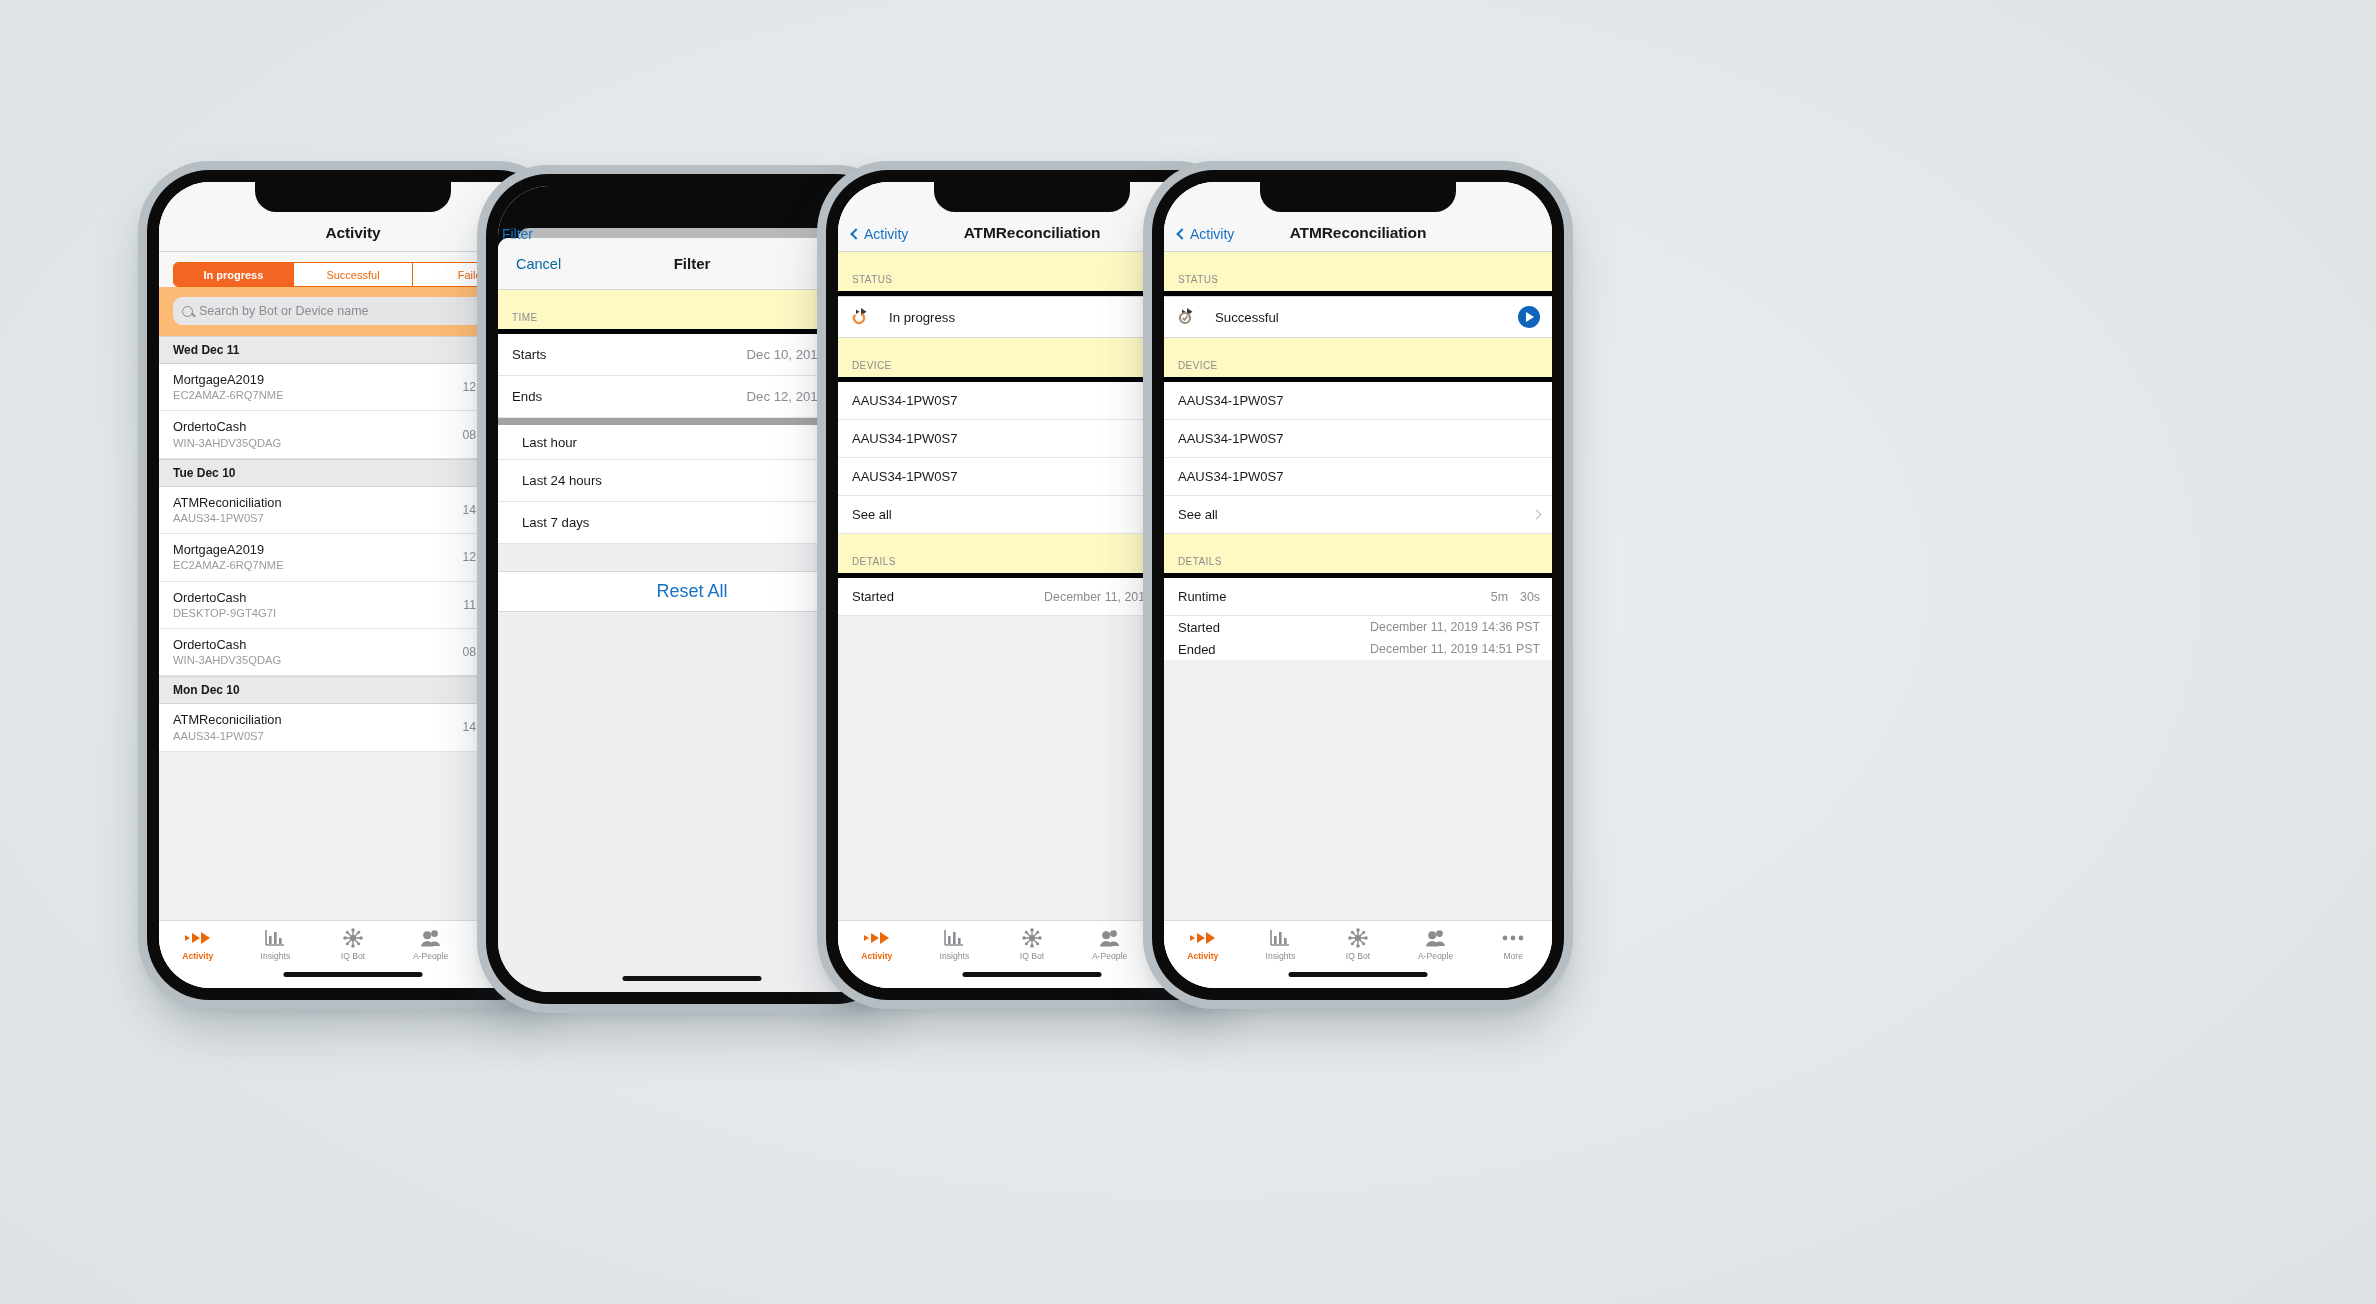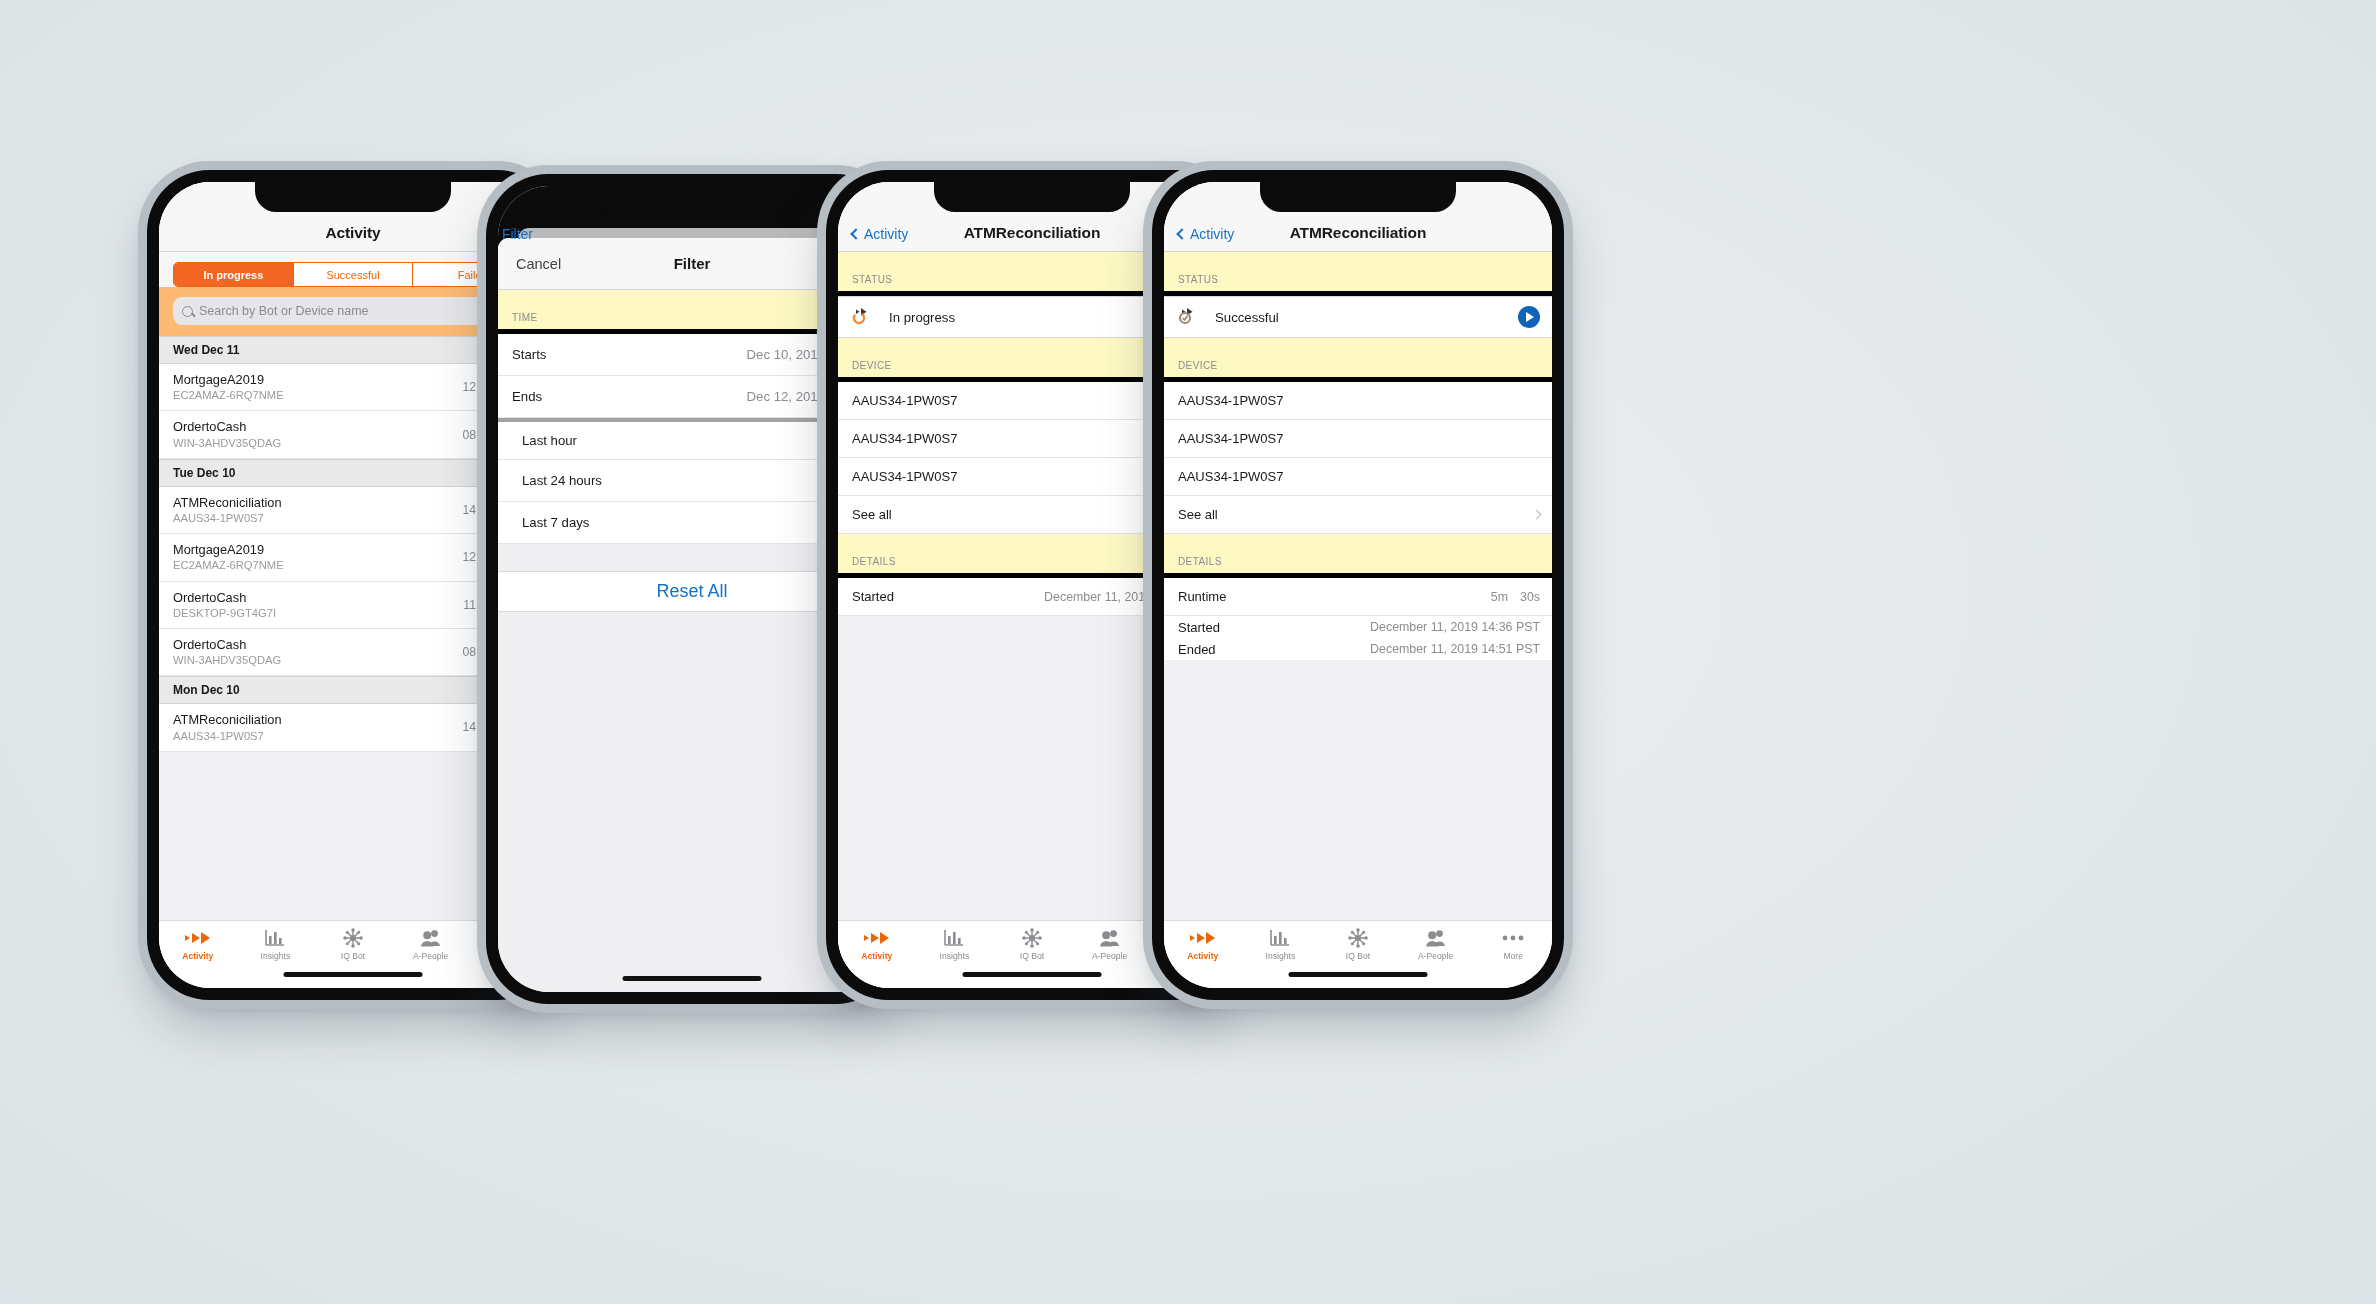--- a/index.html
+++ b/index.html
@@ -236,38 +236,38 @@
     overflow: hidden;
   }
   .sheet-nav {
     height: 52px;
     display: flex; align-items: center;
     padding: 0 18px;
     background: #f7f7f7;
     position: relative;
     border-bottom: 1px solid #d6d6d8;
   }
-  .sheet-nav .sn-l, .sheet-nav .sn-r { font-size: 14.5px; color: #404040; }
+  .sheet-nav .sn-l, .sheet-nav .sn-r { font-size: 14.5px; color: #0369a1; }
   .sheet-nav .sn-r { margin-left: auto; }
   .sheet-nav .sn-t {
     position: absolute; left: 0; right: 0;
     text-align: center; font-size: 15px; font-weight: bold; color: #16181a;
   }
   .frow {
     display: flex; align-items: center;
     background: #fff;
     padding: 0 14px;
     height: 42px;
     border-bottom: 1px solid #e4e4e6;
     font-size: 13.2px;
     color: #19191b;
   }
   .frow .fval { margin-left: auto; color: #8c8c91; display: flex; gap: 14px; }
   .frow.indent { padding-left: 24px; }
-  .frow.gap-top { border-top: 4px solid #a3a3a3; justify-content: space-between; }
+  .frow.gap-top { border-top: 7px solid #a3a3a3; justify-content: space-between; }
   .check {
     margin-left: auto;
     width: 13px; height: 8px;
     border-left: 2px solid #1572c4;
     border-bottom: 2px solid #1572c4;
     transform: rotate(-45deg);
     margin-top: -4px;
   }
   .fspacer { height: 28px; background: #efeff1; border-bottom: 1px solid #d7d7d9;}
   .freset {

